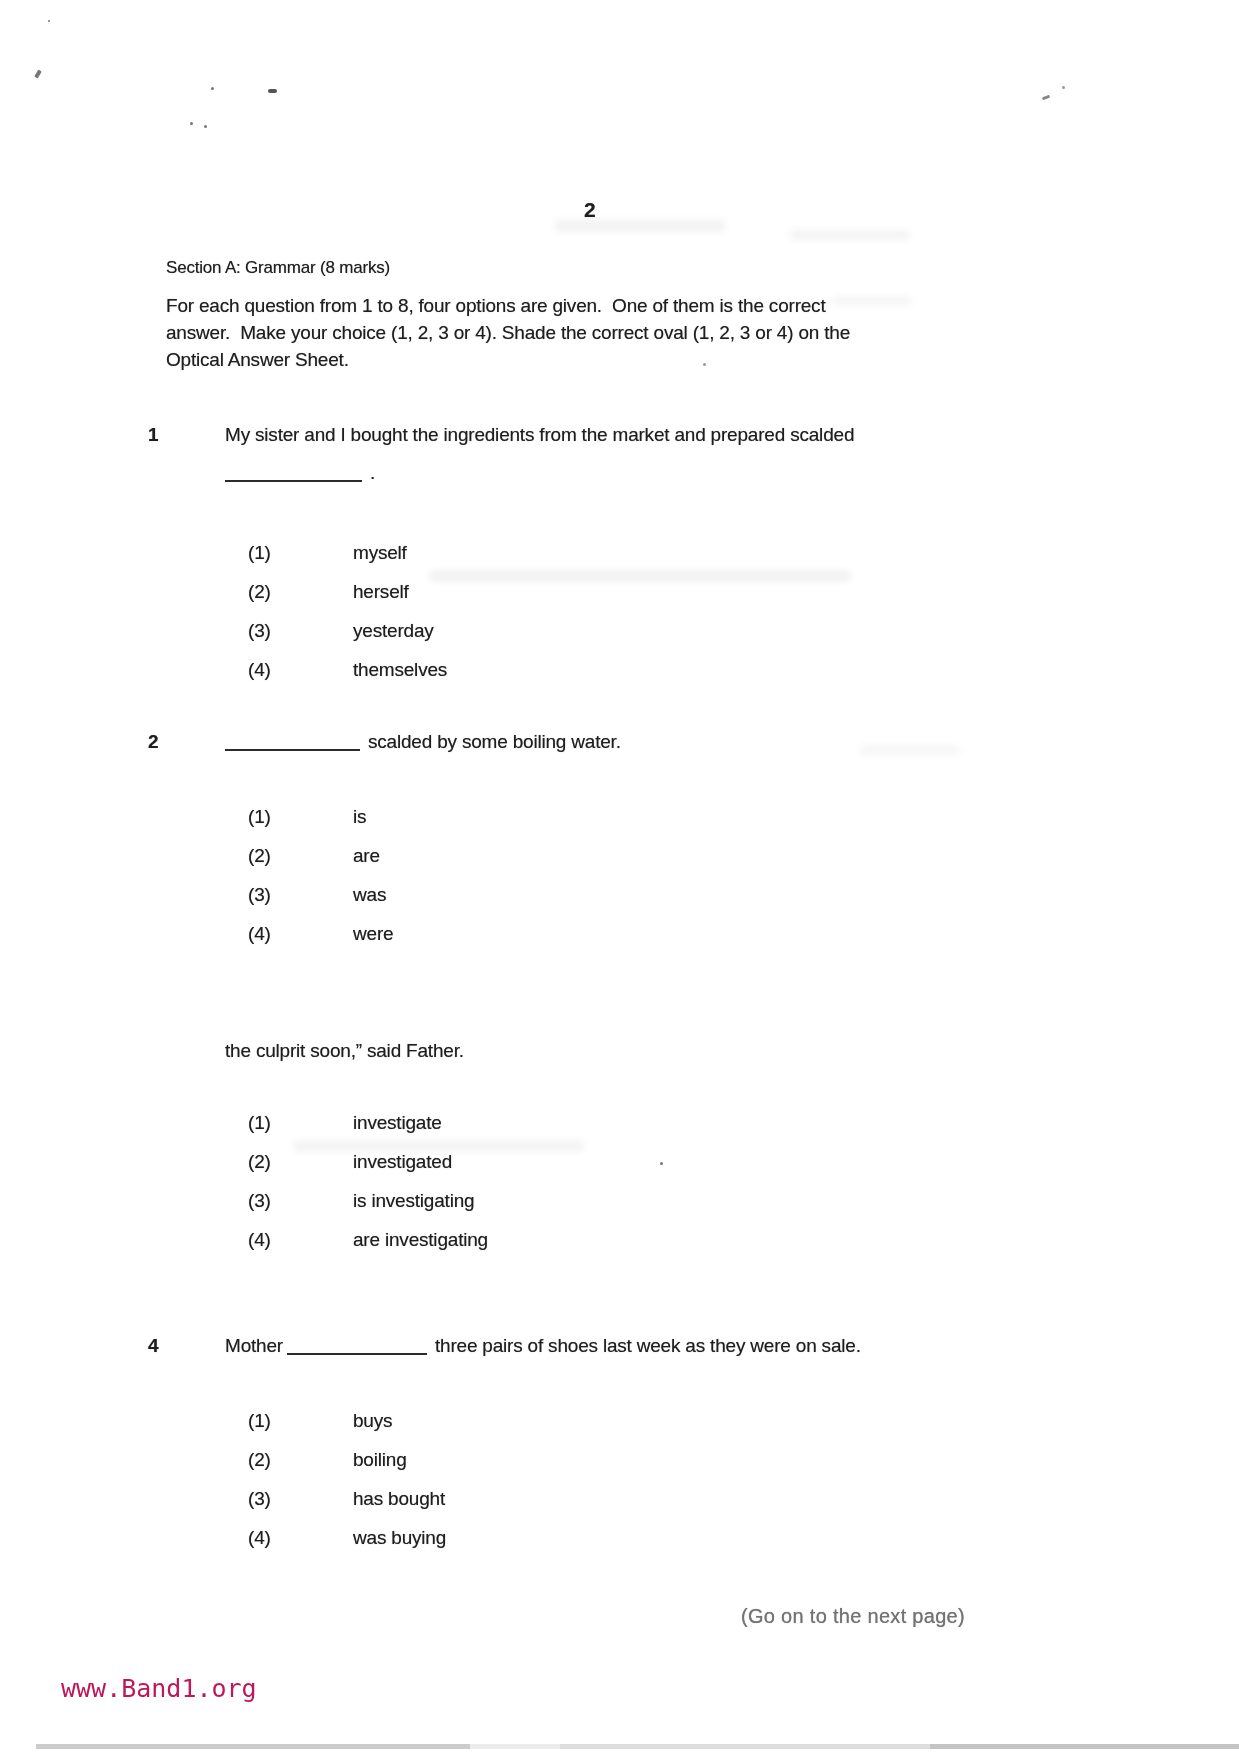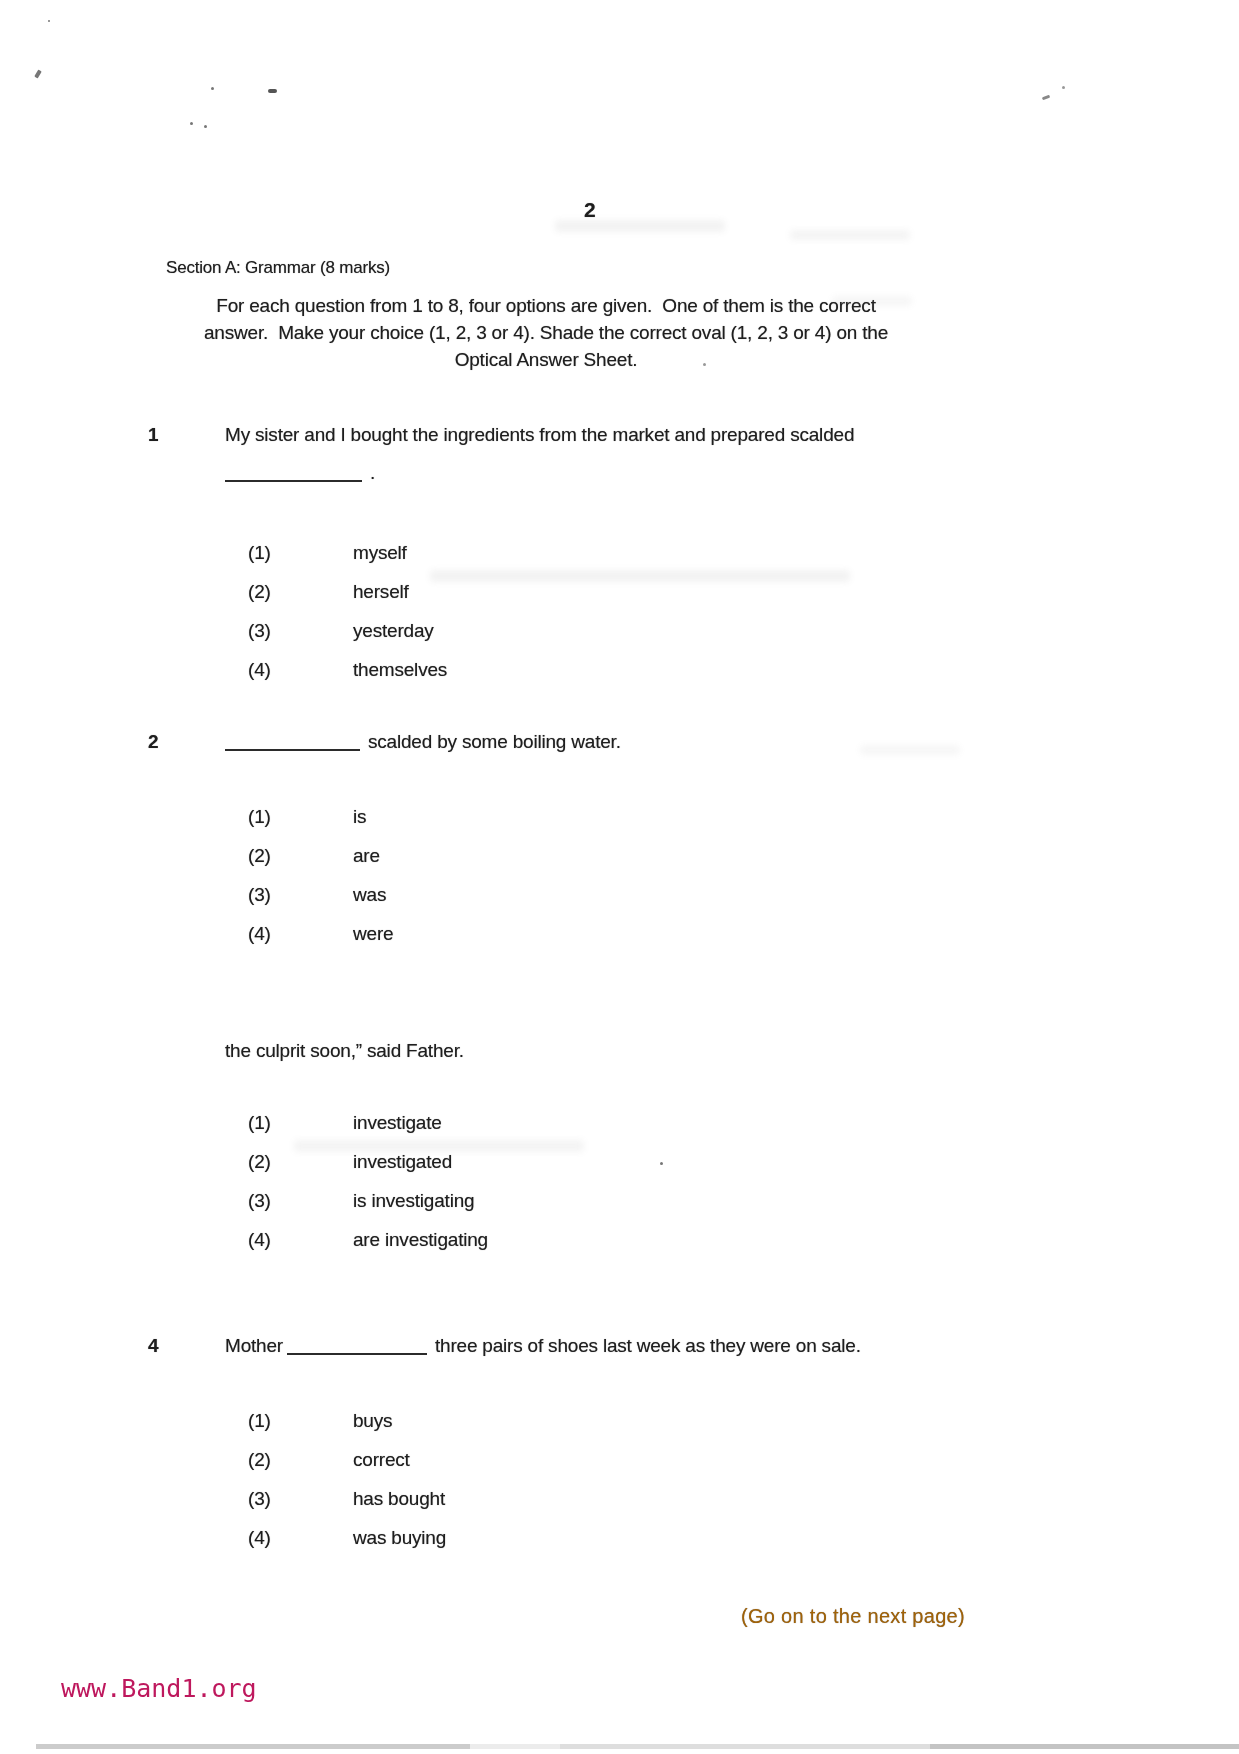--- a/index.html
+++ b/index.html
@@ -12,36 +12,36 @@
     overflow:hidden;
   }
   .ink{ text-shadow:0 0 0.8px rgba(25,25,25,0.55); letter-spacing:-0.2px; }
   .abs{ position:absolute; }
 
   .page-number{ left:584px; top:198px; font-size:21px; font-weight:bold; }
 
   .section-heading{ left:166px; top:258px; font-size:17px; font-weight:normal; }
 
   .instructions{ left:166px; top:292px; width:760px; }
-  .instr-line{ height:27px; line-height:27px; font-size:19px; white-space:pre-wrap;text-align:center; }
+  .instr-line{ height:27px; line-height:27px; font-size:19px; white-space:pre-wrap; }
 
   .question{ position:absolute; left:0; width:1040px; }
   .qnum{ position:absolute; left:148px; top:0; height:38px; line-height:38px; font-size:19px; font-weight:bold; }
   .stem{ margin-left:225px; }
   .stem-line{ height:38px; line-height:38px; font-size:19px; white-space:pre-wrap; }
   .blank{
     display:inline-block; height:1px; vertical-align:baseline;
     border-bottom:2px solid #2b2b2b; margin:0 8px 0 4px;
     transform:translateY(3px);
   }
   .options{ margin-left:248px; }
   .option{ height:39px; display:flex; align-items:center; font-size:19px; }
   .onum{ display:inline-block; width:105px; }
 
-  .continue-note{ left:741px; top:1605px; font-size:20px; letter-spacing:0.3px; color:#a16207; }
+  .continue-note{ left:741px; top:1605px; font-size:20px; letter-spacing:0.3px; color:#737373; }
 
   .footer-url{ left:61px; top:1674px; font-size:25px; font-family:"DejaVu Sans Mono", monospace; color:#be185d; text-shadow:none; letter-spacing:0; }
 
   
   .ghost{ position:absolute; background:#8a8a8a; filter:blur(3px); border-radius:4px; }
   .speck{ position:absolute; background:#777; border-radius:50%; }
   .edge-seg{ position:absolute; height:5px; top:1744px; }
 </style>
 </head>
 <body>
@@ -139,21 +139,21 @@
     <div class="stem">
       <div class="stem-line ink"><span>Mother</span><span class="blank" style="width:140px"></span><span>three pairs of shoes last week as they were on sale.</span></div>
     </div>
     <div class="options" style="margin-top:36px">
       <div class="option ink">
           <span class="onum">(1)</span>
           <span>buys</span>
         </div>
       <div class="option ink">
           <span class="onum">(2)</span>
-          <span>correct</span>
+          <span>boiling</span>
         </div>
       <div class="option ink">
           <span class="onum">(3)</span>
           <span>has bought</span>
         </div>
       <div class="option ink">
           <span class="onum">(4)</span>
           <span>was buying</span>
         </div>
     </div>

